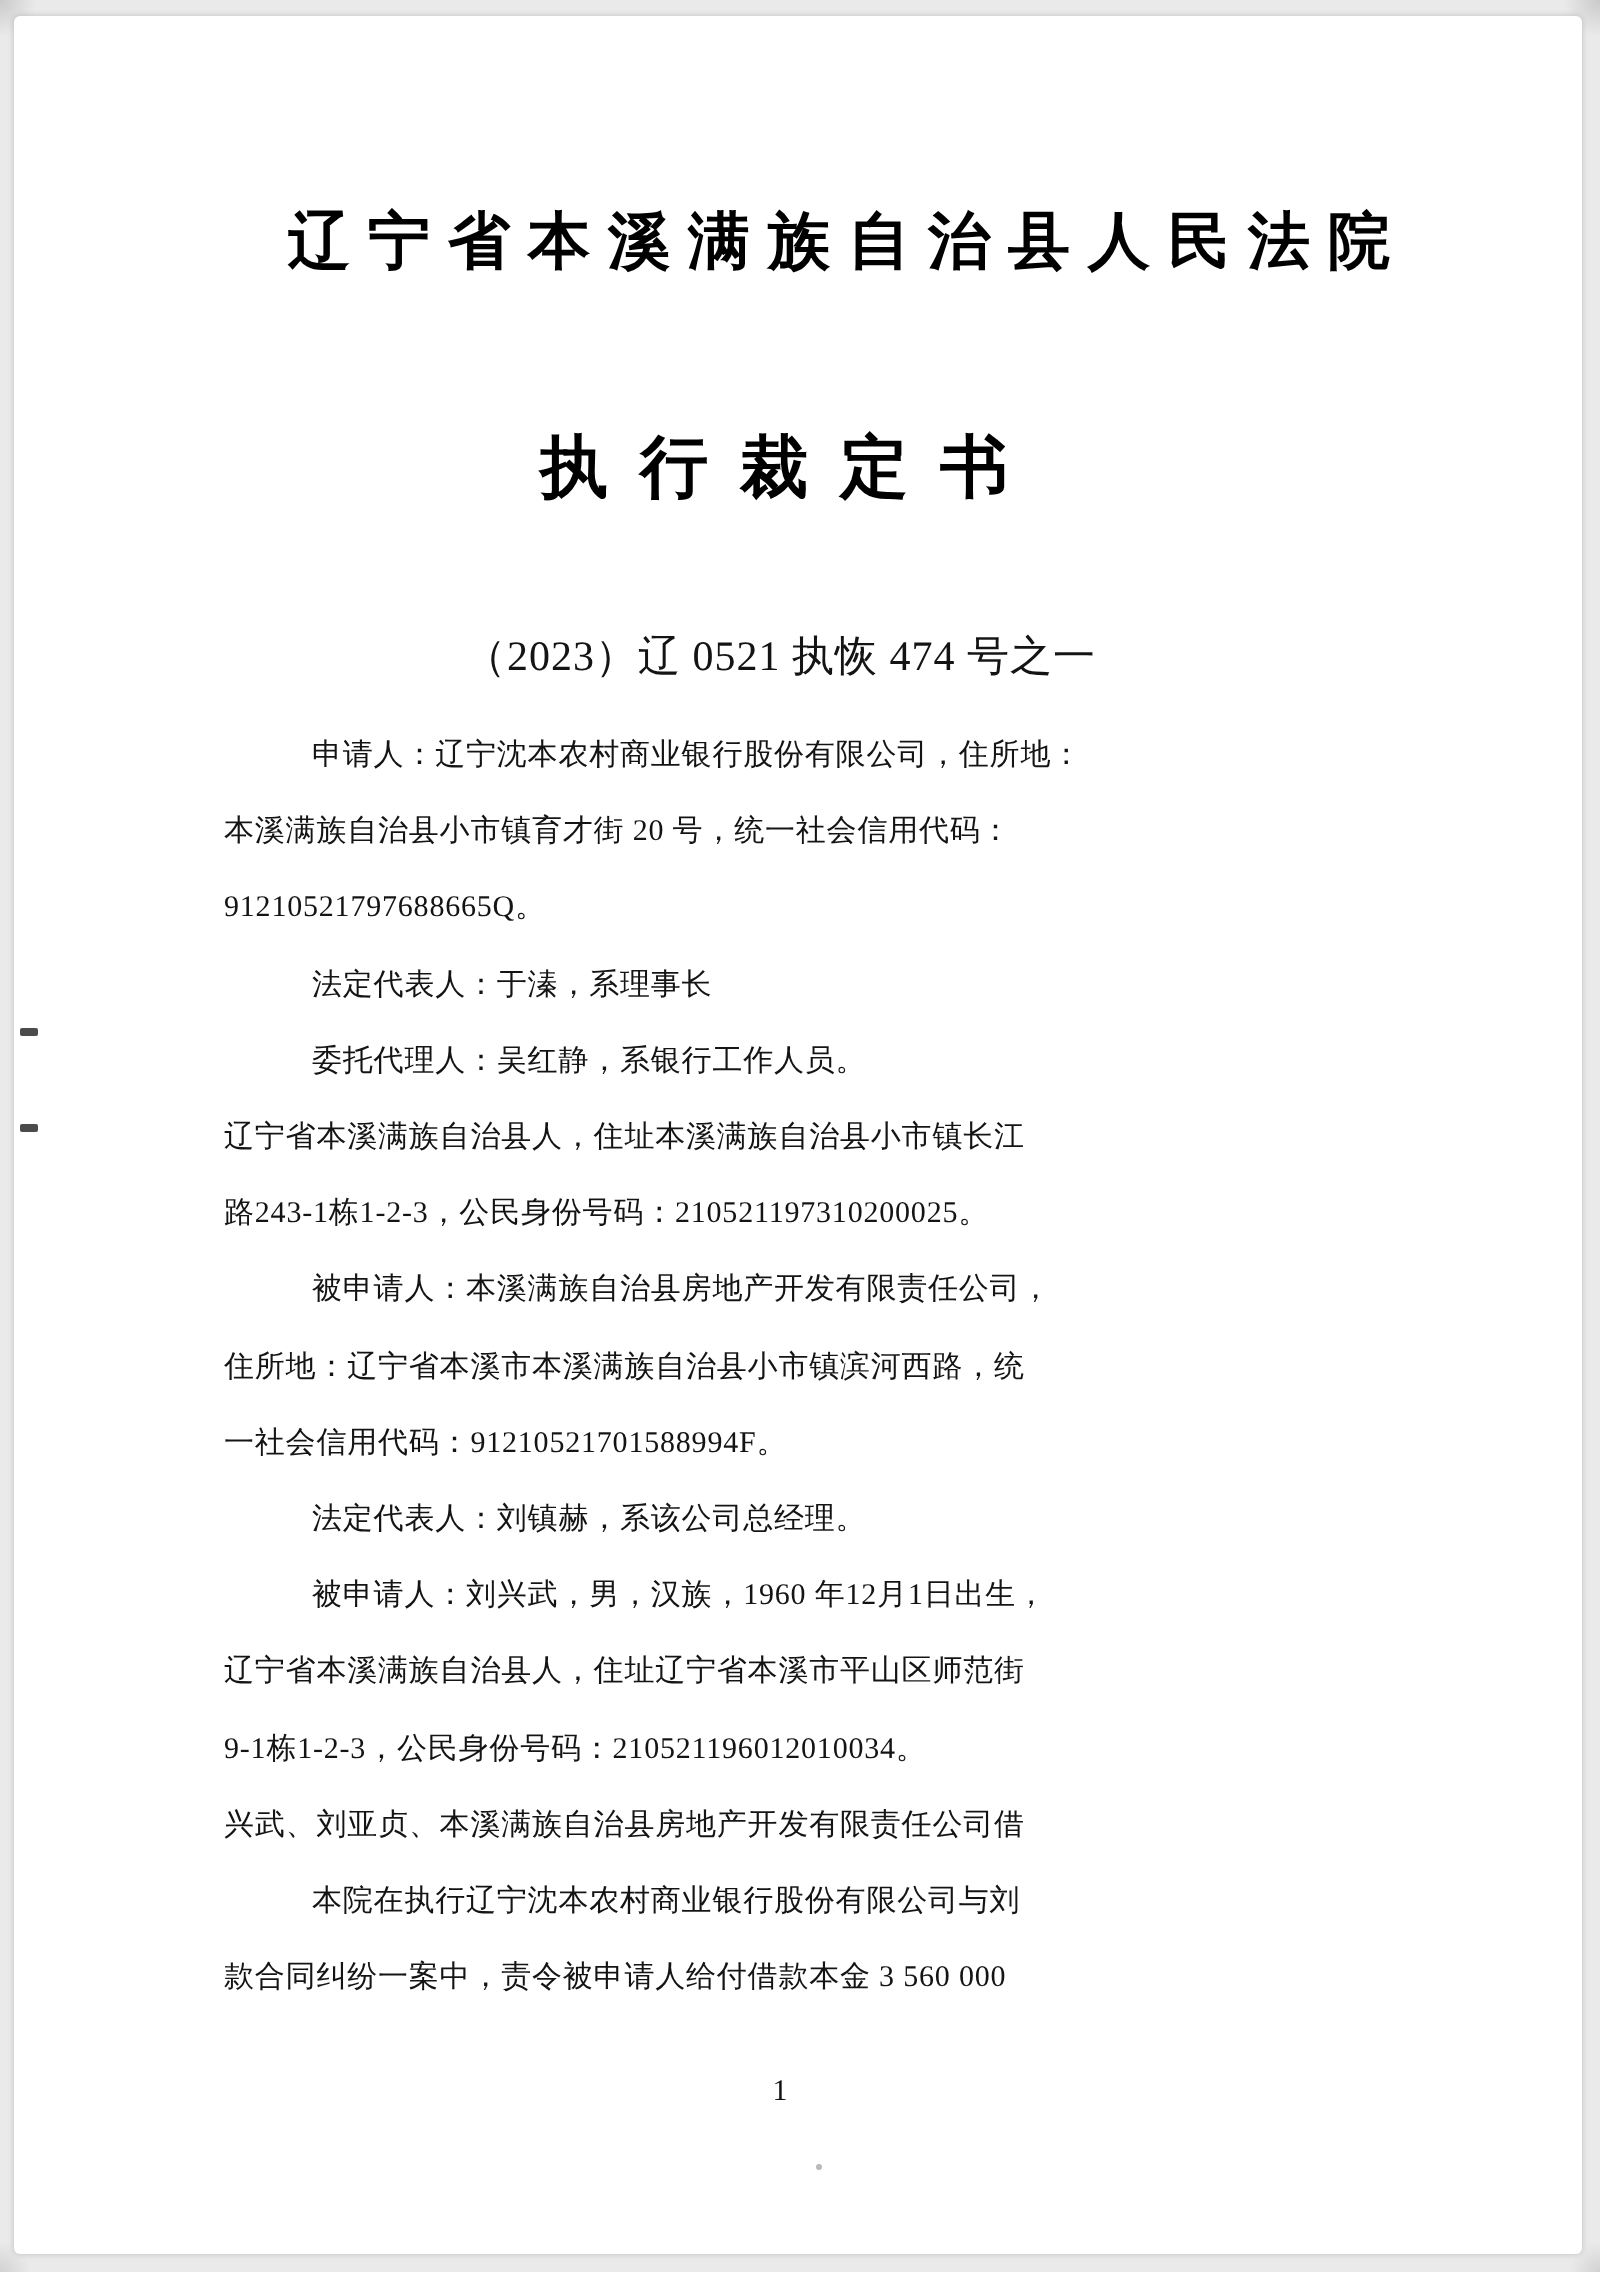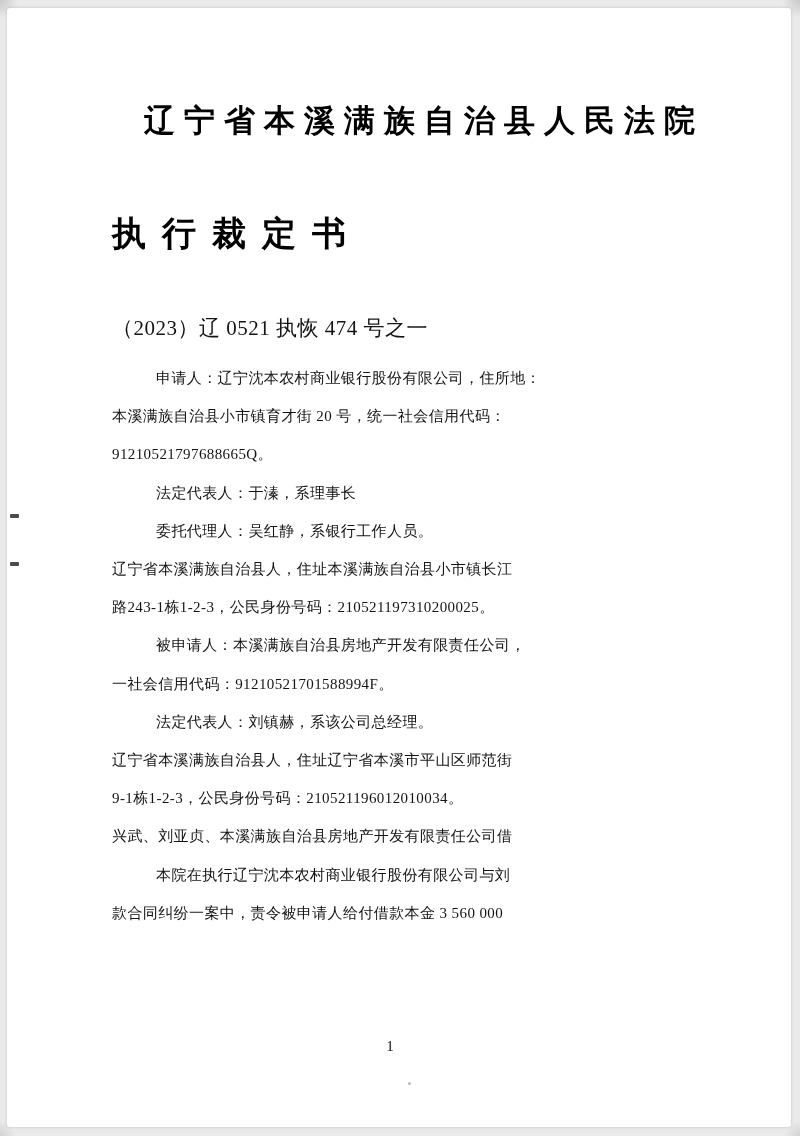--- a/index.html
+++ b/index.html
@@ -40,30 +40,31 @@
     font-size: 31px;
     font-weight: bold;
     letter-spacing: 9px;
     color: #000;
     white-space: nowrap;
     margin-left: 16px;
   }
   .doc-title {
     position: absolute;
     top: 203px; left: 105px; width: 566px;
+    text-align: center;
     font-size: 34px;
     font-weight: bold;
     letter-spacing: 16px;
     color: #000;
     white-space: nowrap;
   }
   .case-number {
     position: absolute;
     top: 306px; left: 105px; width: 556px;
-    text-align: left;
+    text-align: center;
     font-size: 21px;
     letter-spacing: 0.5px;
     white-space: nowrap;
   }
   .doc-body {
     position: absolute;
     top: 351px; left: 105px; width: 560px;
     font-size: 15px;
     line-height: 38.2px;
     letter-spacing: 0.4px;
@@ -109,22 +110,24 @@
 
     <div class="doc-body">
         <div class="doc-line indent">申请人：辽宁沈本农村商业银行股份有限公司，住所地：</div>
         <div class="doc-line">本溪满族自治县小市镇育才街 20 号，统一社会信用代码：</div>
         <div class="doc-line">91210521797688665Q。</div>
         <div class="doc-line indent">法定代表人：于溱，系理事长</div>
         <div class="doc-line indent">委托代理人：吴红静，系银行工作人员。</div>
         <div class="doc-line">辽宁省本溪满族自治县人，住址本溪满族自治县小市镇长江</div>
         <div class="doc-line">路243-1栋1-2-3，公民身份号码：210521197310200025。</div>
         <div class="doc-line indent">被申请人：本溪满族自治县房地产开发有限责任公司，</div>
+        <div class="doc-line">住所地：辽宁省本溪市本溪满族自治县小市镇滨河西路，统</div>
         <div class="doc-line">一社会信用代码：91210521701588994F。</div>
         <div class="doc-line indent">法定代表人：刘镇赫，系该公司总经理。</div>
+        <div class="doc-line indent">被申请人：刘兴武，男，汉族，1960 年12月1日出生，</div>
         <div class="doc-line">辽宁省本溪满族自治县人，住址辽宁省本溪市平山区师范街</div>
         <div class="doc-line">9-1栋1-2-3，公民身份号码：210521196012010034。</div>
         <div class="doc-line">兴武、刘亚贞、本溪满族自治县房地产开发有限责任公司借</div>
         <div class="doc-line indent">本院在执行辽宁沈本农村商业银行股份有限公司与刘</div>
         <div class="doc-line">款合同纠纷一案中，责令被申请人给付借款本金 3 560 000</div>
       </div>
 
     <div class="page-number">1</div>
 
     <div class="artifact-dash a1"></div>

